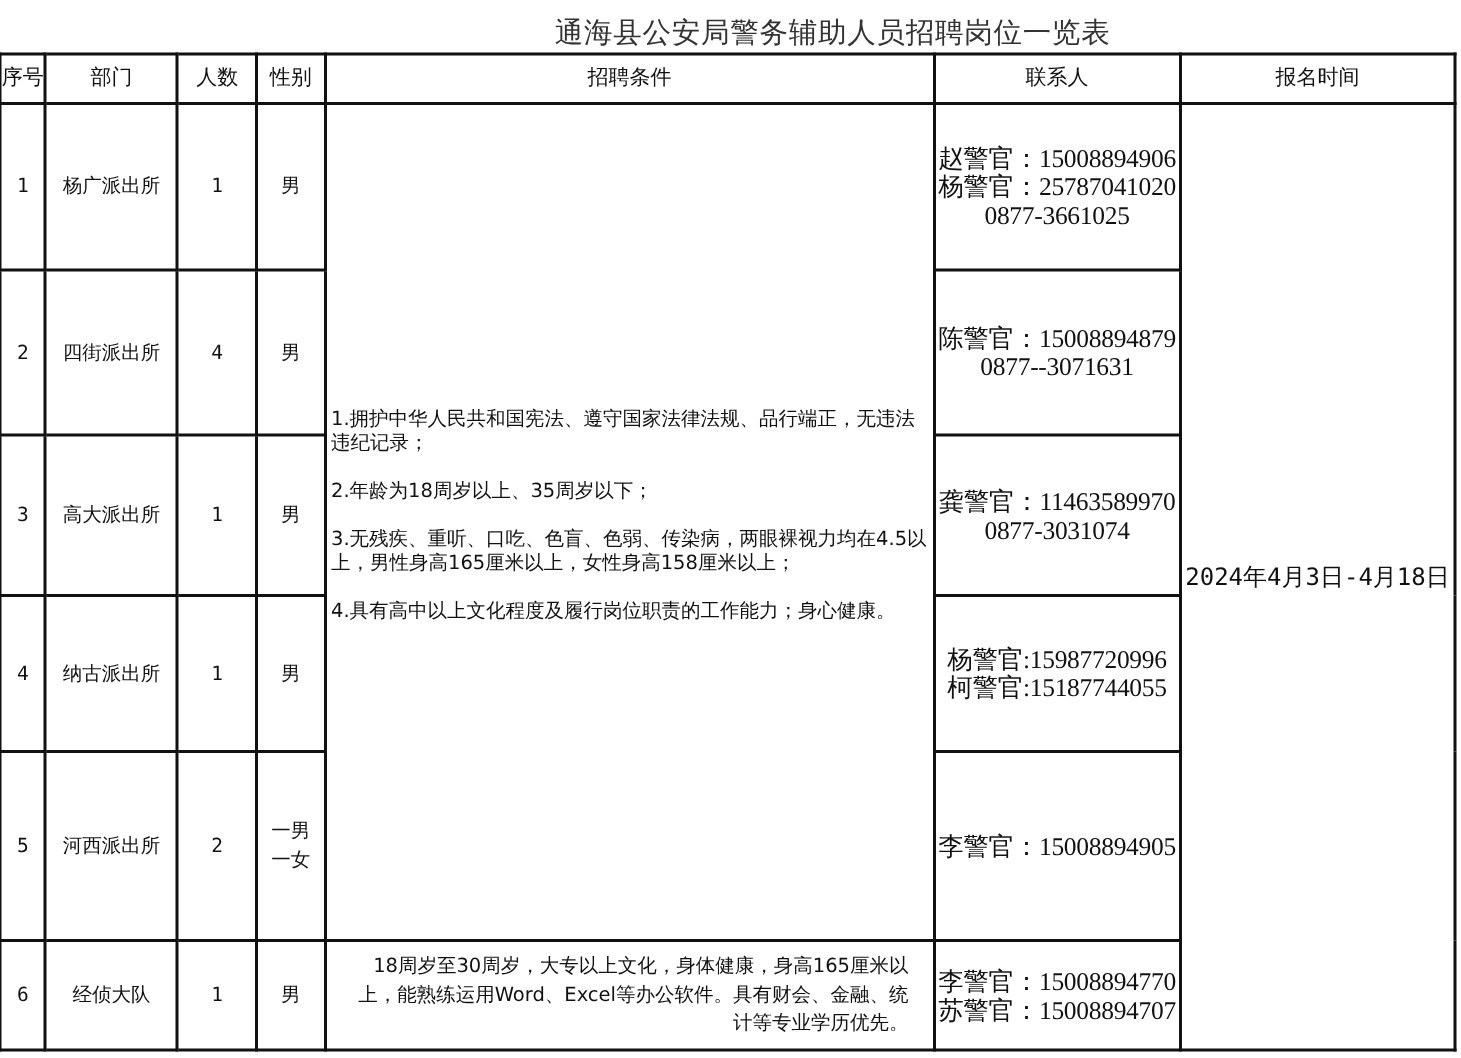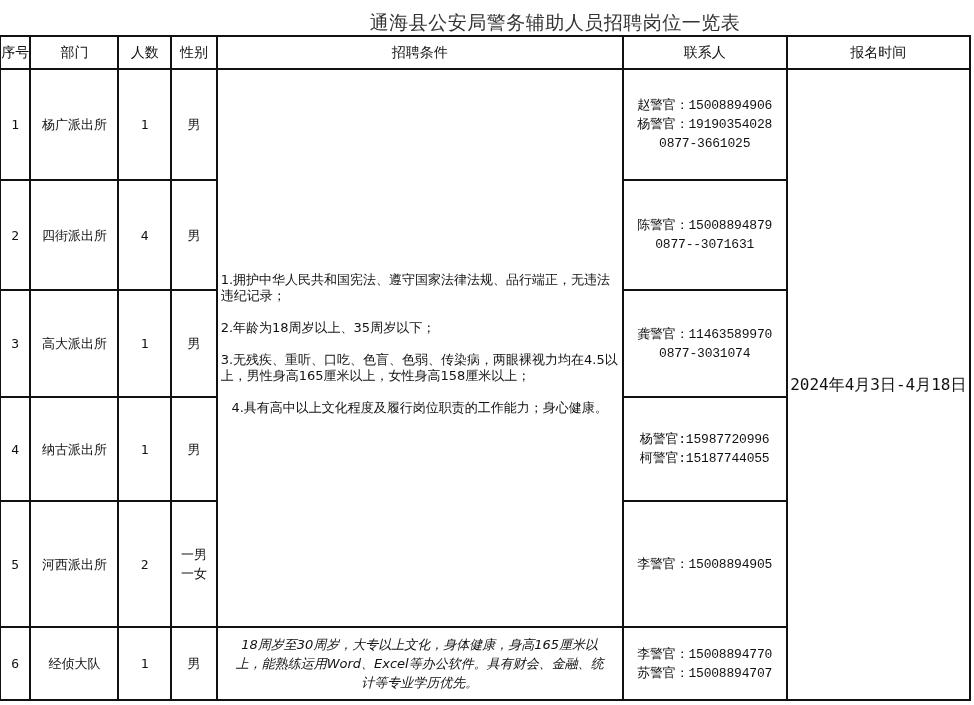--- a/index.html
+++ b/index.html
@@ -16,24 +16,24 @@
   table.grid th { height: 31px; font-size: 14px; }
   .c-no { width: 30px; }
   .c-dept { width: 87px; }
   .c-num { width: 52px; }
   .c-gender { width: 45px; }
   .c-req { width: 401px; }
   .c-contact { width: 162px; }
   .c-time { width: 181px; }
   .req-block { text-align: left; padding: 0 3px; font-size: 13px; line-height: 16px; }
   .req-block p { margin: 0 0 16px 0; }
-  .req-block p:last-child { margin-bottom: 8px; text-align: center; }
-  .req-center { text-align: center; padding: 0 16px; font-size: 13px; line-height: 19px; font-style: italic; }
-  .contact-line { display: block; font-family: Liberation Mono, monospace;
-                  font-size: 13px; letter-spacing: -0.2px; }
+  .req-block p:last-child { margin-bottom: 8px; }
+  .req-center { text-align: right; padding: 0 16px; font-size: 13px; line-height: 19px; }
+  .contact-line { display: block; font-family: Liberation Serif, serif;
+                  font-size: 17px; letter-spacing: -0.2px; }
   .gender-stack span { display: block; }
   .mono { font-family: "DejaVu Sans Mono", "Liberation Mono", monospace; }
 </style>
 </head>
 <body>
 
 <div class="title">
   <span class="title-span">通海县公安局警务辅助人员招聘岗位一览表</span>
 </div>
 
@@ -68,21 +68,21 @@
       <td rowspan="5">
         <div class="req-block">
           <p>1.拥护中华人民共和国宪法、遵守国家法律法规、品行端正，无违法违纪记录；</p>
           <p>2.年龄为18周岁以上、35周岁以下；</p>
           <p>3.无残疾、重听、口吃、色盲、色弱、传染病，两眼裸视力均在4.5以上，男性身高165厘米以上，女性身高158厘米以上；</p>
           <p>4.具有高中以上文化程度及履行岗位职责的工作能力；身心健康。</p>
         </div>
       </td>
       <td>
         <span class="contact-line">赵警官：15008894906</span>
-        <span class="contact-line">杨警官：19190354028</span>
+        <span class="contact-line">杨警官：25787041020</span>
         <span class="contact-line">0877-3661025</span>
       </td>
       <td rowspan="6" class="mono" style="font-size:16px;">2024年4月3日-4月18日</td>
     </tr>
 
     <tr style="height:110px;">
       <td class="mono">2</td>
       <td>四街派出所</td>
       <td class="mono">4</td>
       <td>男</td>

